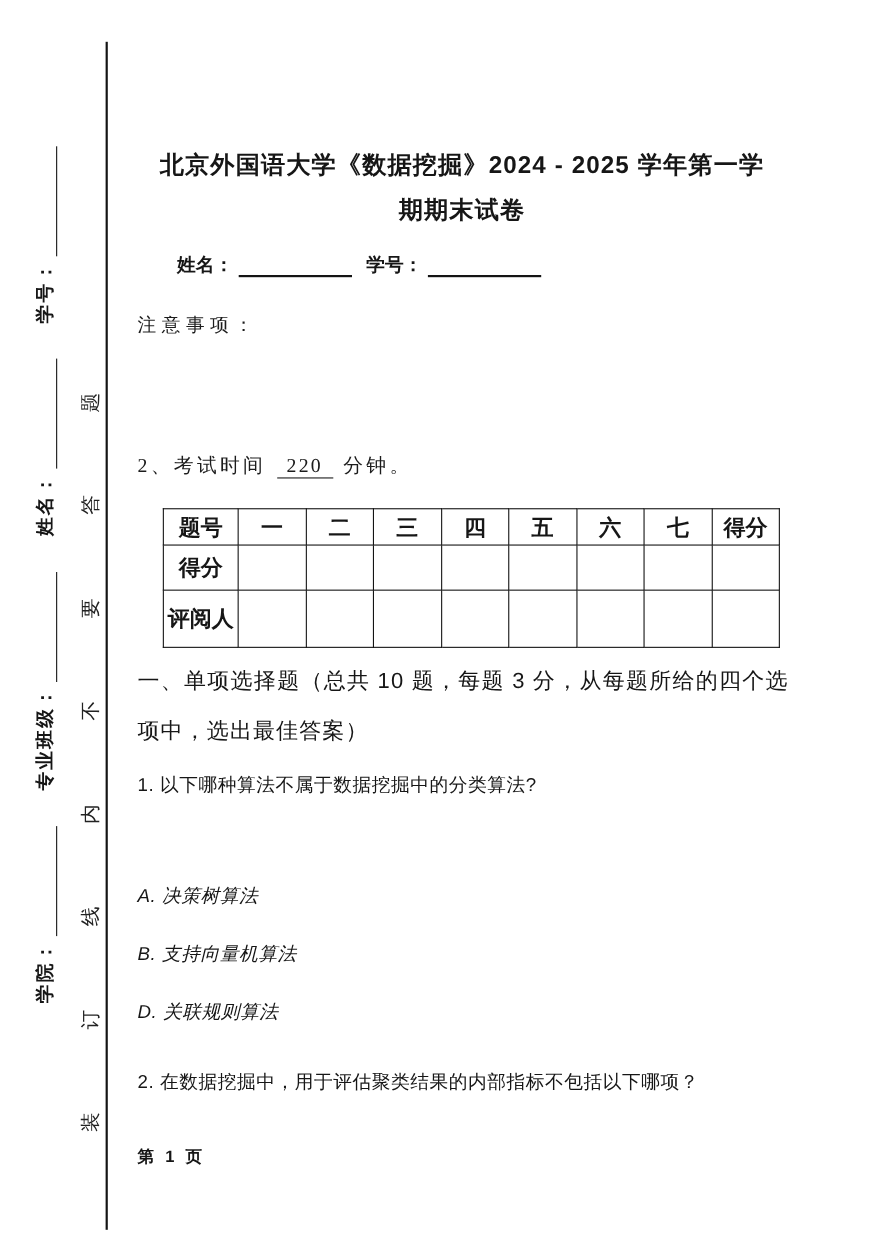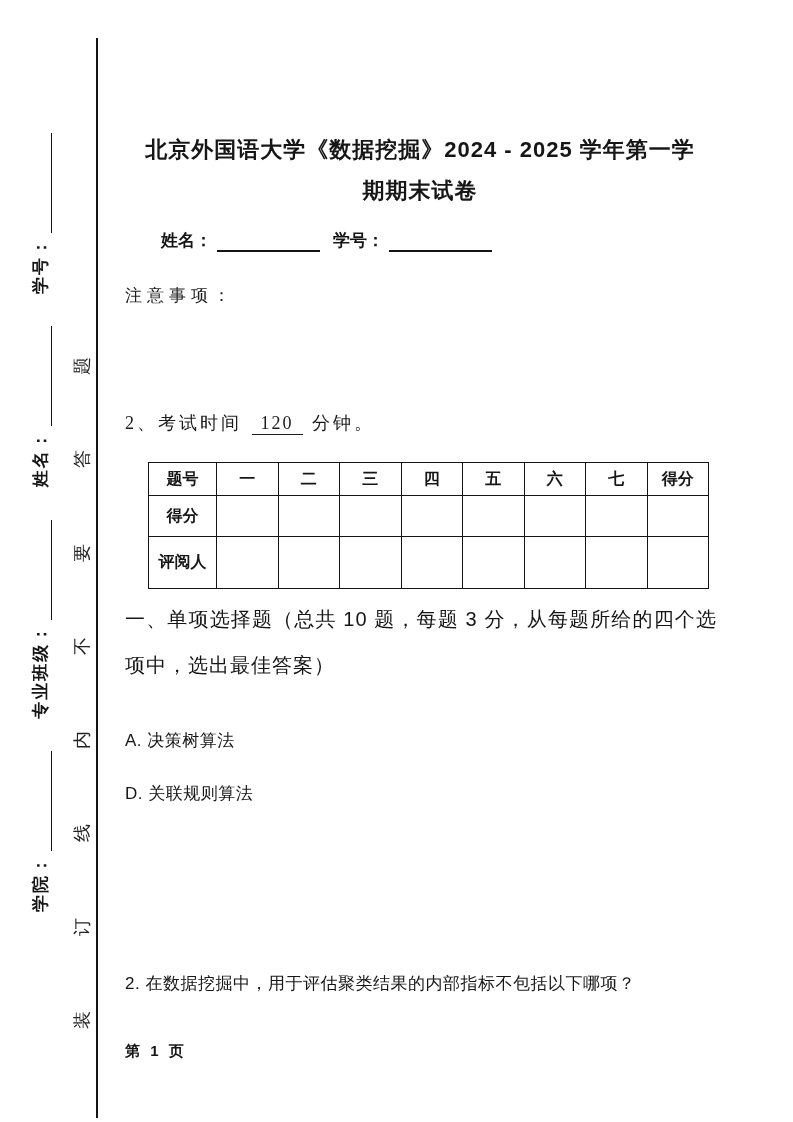--- a/index.html
+++ b/index.html
@@ -46,38 +46,38 @@
   .notice { position:absolute; top:284px; font-size:17px; letter-spacing:5px; }
   .note1  { position:absolute; top:350px; font-size:18px; letter-spacing:3px; }
   .note2  { position:absolute; top:411px; font-size:18px; letter-spacing:3px; }
   .uline  { display:inline-block; border-bottom:1.6px solid #1c1c1c;
             padding:0 9px; margin:0 2px; letter-spacing:2px; }
   
   .score-table {
     position:absolute; top:462px; left:23px; width:560px;
     border-collapse:collapse; table-layout:fixed; text-align:center;
   }
-  .score-table th, .score-table td { border:1.6px solid #141414; font-size:16px;margin-top:34px; }
+  .score-table th, .score-table td { border:1.6px solid #141414; font-size:20px;margin-top:34px; }
   .score-table col.c0 { width:68px; }
   .score-table col.cn { width:61.5px; }
   .score-table tr.hrow  { height:33px; }
   .score-table tr.r1    { height:41px; }
   .score-table tr.r2    { height:52px; }
   .score-table th { font-weight:bold; }
   .rowlabel { font-weight:bold; }
   
   .section-heading {
     position:absolute; top:596px; width:592px;
     font-weight:normal; font-size:20px; line-height:46px;
     letter-spacing:1px; text-align:justify;
   }
   .question { position:absolute; font-size:17px; letter-spacing:0.5px; line-height:22px; }
   .q1 { top:703px; }
   .q2 { top:973px; }
-  .options { position:absolute; top:730px; }
+  .options { position:absolute; top:804px;font-style:italic; }
   .option { height:52.5px; font-size:17px; letter-spacing:0.5px; line-height:22px; }
   .footer { position:absolute; top:1042px; width:100%; text-align:left;
             font-weight:bold; font-size:15px; letter-spacing:3px; }
 </style>
 </head>
 <body>
 
 <div class="page">
 
   <div class="seal-line"></div>
@@ -126,21 +126,21 @@
       </span>
       <span class="fgroup">
         <span>学号：</span>
         <span class="fblank"></span>
       </span>
     </div>
 
     <div class="notice serifline">注意事项：</div>
     <div class="note2 serifline">
       <span>2、考试时间</span>
-      <span class="uline">120</span>
+      <span class="uline">220</span>
       <span>分钟。</span>
     </div>
 
     <table class="score-table">
       <colgroup>
         <col class="c0">
           <col class="cn">
           <col class="cn">
           <col class="cn">
           <col class="cn">
@@ -181,23 +181,25 @@
         <td></td>
         <td></td>
         <td></td>
         <td></td>
       </tr>
     </tbody>
       </table>
 
     <div class="section-heading">一、单项选择题（总共 10 题，每题 3 分，从每题所给的四个选项中，选出最佳答案）</div>
 
+    <div class="question q1">1. 以下哪种算法不属于数据挖掘中的分类算法?</div>
 
     <div class="options">
       <div class="option">A. 决策树算法</div>
+      <div class="option">B. 支持向量机算法</div>
       <div class="option">D. 关联规则算法</div>
     </div>
 
     <div class="question q2">2. 在数据挖掘中，用于评估聚类结果的内部指标不包括以下哪项？</div>
 
     <div class="footer">第 1 页</div>
   </div>
 </div>
 
 </body></html>

